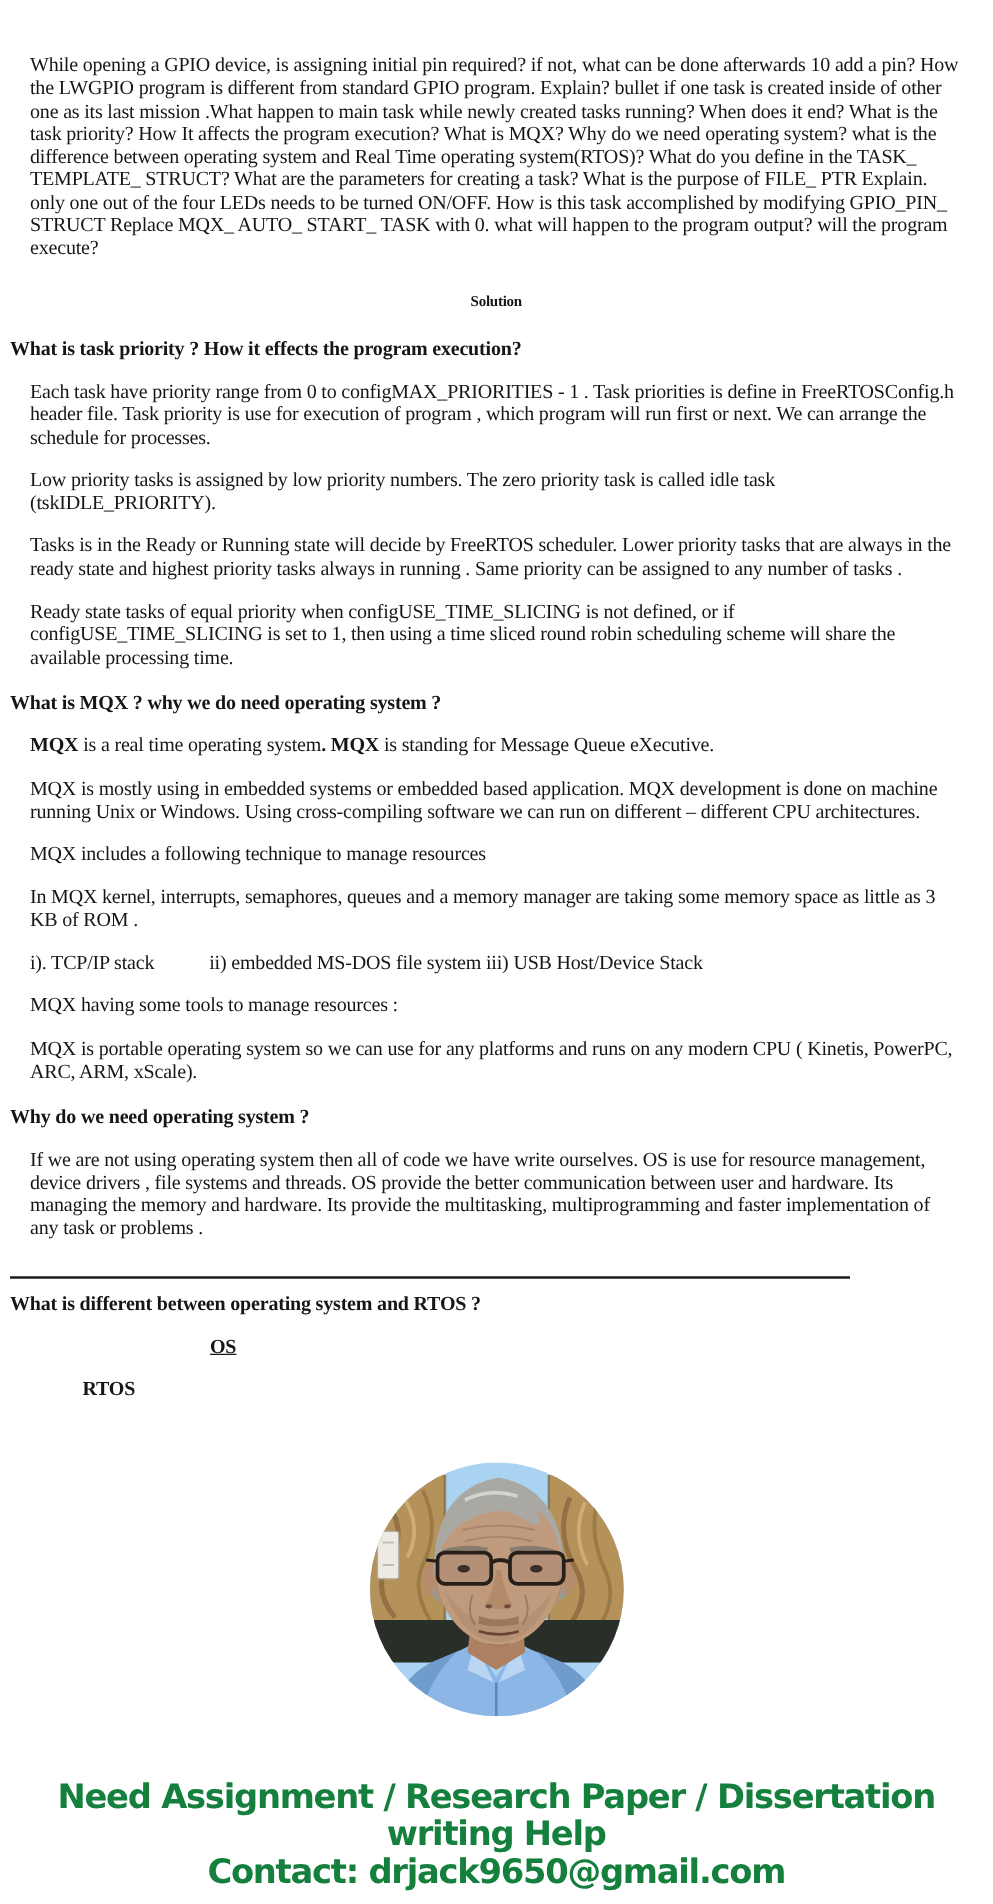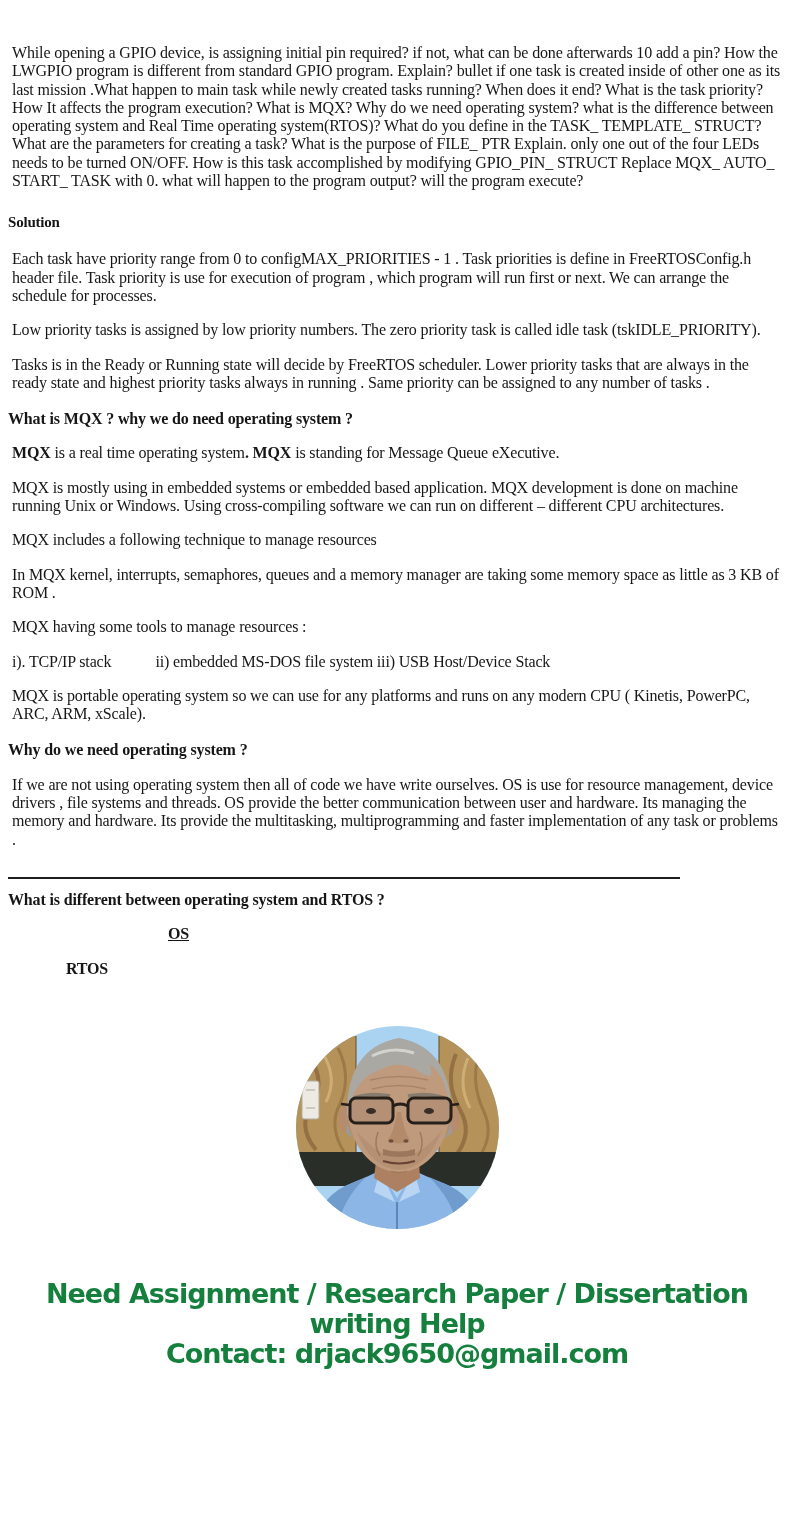--- a/index.html
+++ b/index.html
@@ -8,31 +8,32 @@
     min-height: 1523px;
     font-family: "Liberation Serif", serif;
     color: #161616;
     -webkit-font-smoothing: antialiased;
   }
   .doc { padding: 24px 8px 0 8px; }
 
   p.body {
     font-size: 16px;
     line-height: 18.3px;
-    margin: 16px 4px;
+    margin: 16px 16px;
     letter-spacing: -0.15px;
   }
   p.body.first { margin-top: 20px; }
 
   h3.solution {
-    font-size: 15px;
+    font-size: 12px;
     line-height: 23px;
     margin: 21px 0 0 0;
     letter-spacing: -0.2px;
     font-weight: bold;
+    text-align: center;
   }
   h4.qhead {
     font-size: 16px;
     line-height: 18.3px;
     margin: 18px 0 16px 0;
     letter-spacing: -0.15px;
     font-weight: bold;
   }
   .b { font-weight: bold; }
 
@@ -75,31 +76,33 @@
 </style>
 </head>
 <body>
 
 <div class="doc">
 
   <p class="body first">While opening a GPIO device, is assigning initial pin required? if not, what can be done afterwards 10 add a pin? How the LWGPIO program is different from standard GPIO program. Explain? bullet if one task is created inside of other one as its last mission .What happen to main task while newly created tasks running? When does it end? What is the task priority? How It affects the program execution? What is MQX? Why do we need operating system? what is the difference between operating system and Real Time operating system(RTOS)? What do you define in the TASK_ TEMPLATE_ STRUCT? What are the parameters for creating a task? What is the purpose of FILE_ PTR Explain. only one out of the four LEDs needs to be turned ON/OFF. How is this task accomplished by modifying GPIO_PIN_ STRUCT Replace MQX_ AUTO_ START_ TASK with 0. what will happen to the program output? will the program execute?</p>
 
   <h3 class="solution">Solution</h3>
 
+  <h4 class="qhead">What is task priority ? How it effects the program execution?</h4>
   <p class="body">Each task have priority range from 0 to configMAX_PRIORITIES - 1 . Task priorities is define in FreeRTOSConfig.h header file. Task priority is use for execution of program , which program will run first or next. We can arrange the schedule for processes.</p>
   <p class="body">Low priority tasks is assigned by low priority numbers. The zero priority task is called idle task (tskIDLE_PRIORITY).</p>
   <p class="body">Tasks is in the Ready or Running state will decide by FreeRTOS scheduler. Lower priority tasks that are always in the ready state and highest priority tasks always in running . Same priority can be assigned to any number of tasks .</p>
+  <p class="body">Ready state tasks of equal priority when configUSE_TIME_SLICING is not defined, or if configUSE_TIME_SLICING is set to 1, then using a time sliced round robin scheduling scheme will share the available processing time.</p>
 
   <h4 class="qhead">What is MQX ? why we do need operating system ?</h4>
   <p class="body"><span class="b">MQX</span><span> is a real time operating system</span><span class="b">. MQX</span><span> is standing for Message Queue eXecutive.</span></p>
   <p class="body">MQX is mostly using in embedded systems or embedded based application. MQX development is done on machine running Unix or Windows. Using cross-compiling software we can run on different – different CPU architectures.</p>
   <p class="body">MQX includes a following technique to manage resources</p>
   <p class="body">In MQX kernel, interrupts, semaphores, queues and a memory manager are taking some memory space as little as 3 KB of ROM .</p>
+  <p class="body"><span>i). TCP/IP stack</span><span class="gap"></span><span>ii) embedded MS-DOS file system iii) USB Host/Device Stack</span></p>
   <p class="body">MQX having some tools to manage resources :</p>
-  <p class="body"><span>i). TCP/IP stack</span><span class="gap"></span><span>ii) embedded MS-DOS file system iii) USB Host/Device Stack</span></p>
   <p class="body">MQX is portable operating system so we can use for any platforms and runs on any modern CPU ( Kinetis, PowerPC, ARC, ARM, xScale).</p>
 
   <h4 class="qhead">Why do we need operating system ?</h4>
   <p class="body">If we are not using operating system then all of code we have write ourselves. OS is use for resource management, device drivers , file systems and threads. OS provide the better communication between user and hardware. Its managing the memory and hardware. Its provide the multitasking, multiprogramming and faster implementation of any task or problems .</p>
 
   <div class="rule"></div>
 
   <h4 class="qhead after-rule">What is different between operating system and RTOS ?</h4>
   <h4 class="qhead os-label">OS</h4>
   <h4 class="qhead rtos-label">RTOS</h4>

